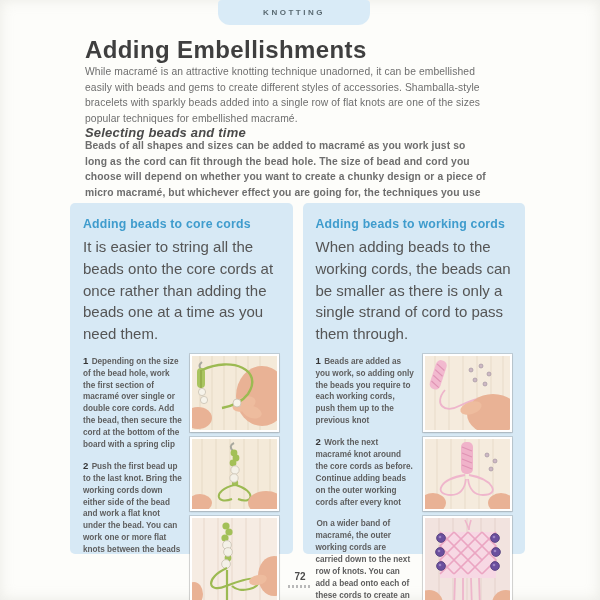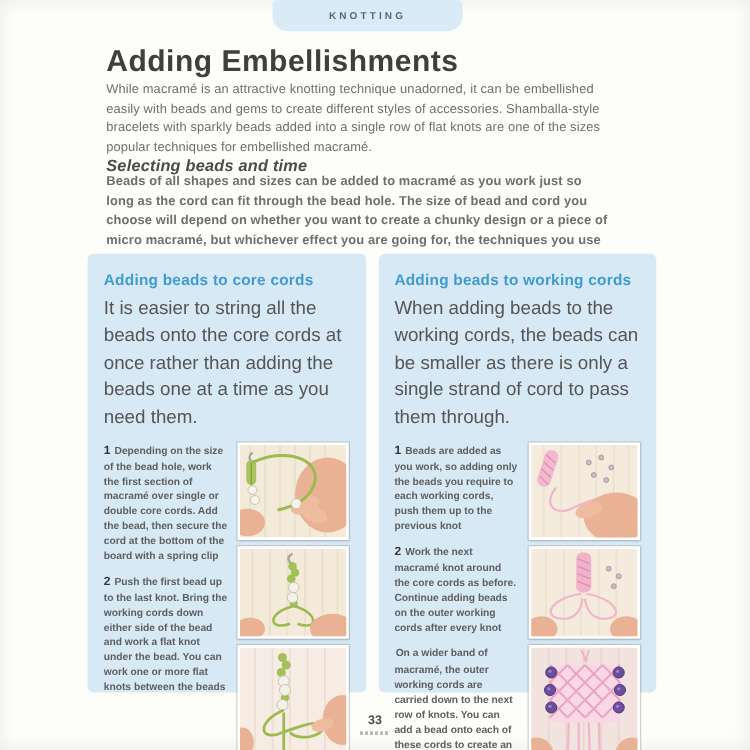--- a/index.html
+++ b/index.html
@@ -297,14 +297,14 @@
             <ellipse cx="81" cy="86" rx="14" ry="14" fill="#e9b295"></ellipse>
           </svg>
         </div>
 
       </div>
     </div>
   </div>
 
 </div>
 
-<div class="page-num">33</div>
+<div class="page-num">72</div>
 <div class="footer-mark"></div>
 
 </body></html>

